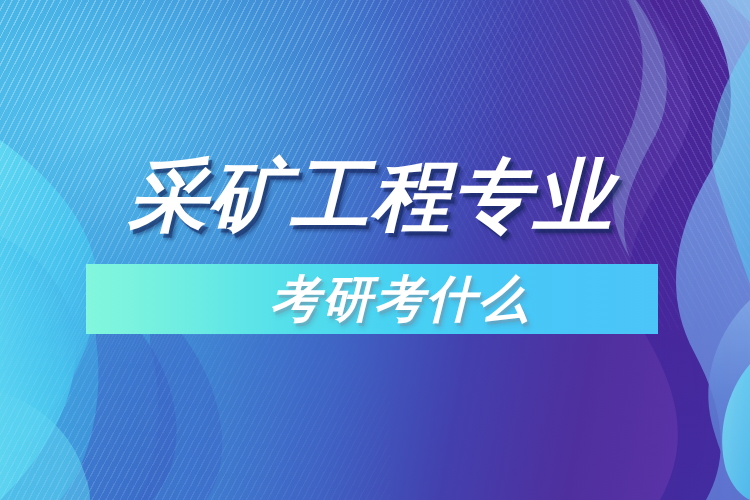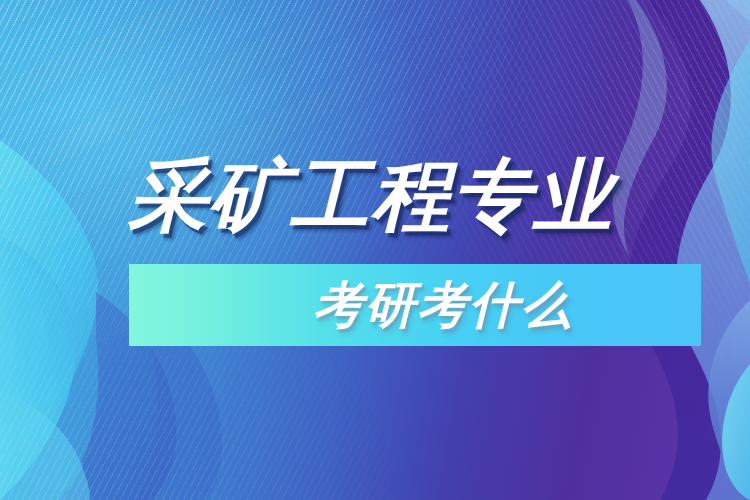--- a/index.html
+++ b/index.html
@@ -138,33 +138,32 @@
         3px 4px 0 rgba(22,40,96,0.55),
         5px 6px 3px rgba(18,32,80,0.38);
   }
 
   
   .sub-banner {
     position: absolute;
     left: 86px;
     top: 264px;
     width: 572px;
-    height: 82px;
+    height: 70px;
     background: linear-gradient(90deg,
         #83f7dd 0%,
         #73efe0 14%,
         #55e0ea 34%,
         #48d2f3 54%,
         #47c8f7 74%,
         #4cc4f8 100%);
     display: flex;
     align-items: center;
     justify-content: center;
     overflow: hidden;
-    margin-left: 43px;
   }
   .sub-title {
     margin: 0;
     padding-left: 56px;
     font-family: "Liberation Sans", "DejaVu Sans", sans-serif;
     font-size: 50px;
     line-height: 1;
     font-weight: 700;
     font-style: italic;
     letter-spacing: 2px;

